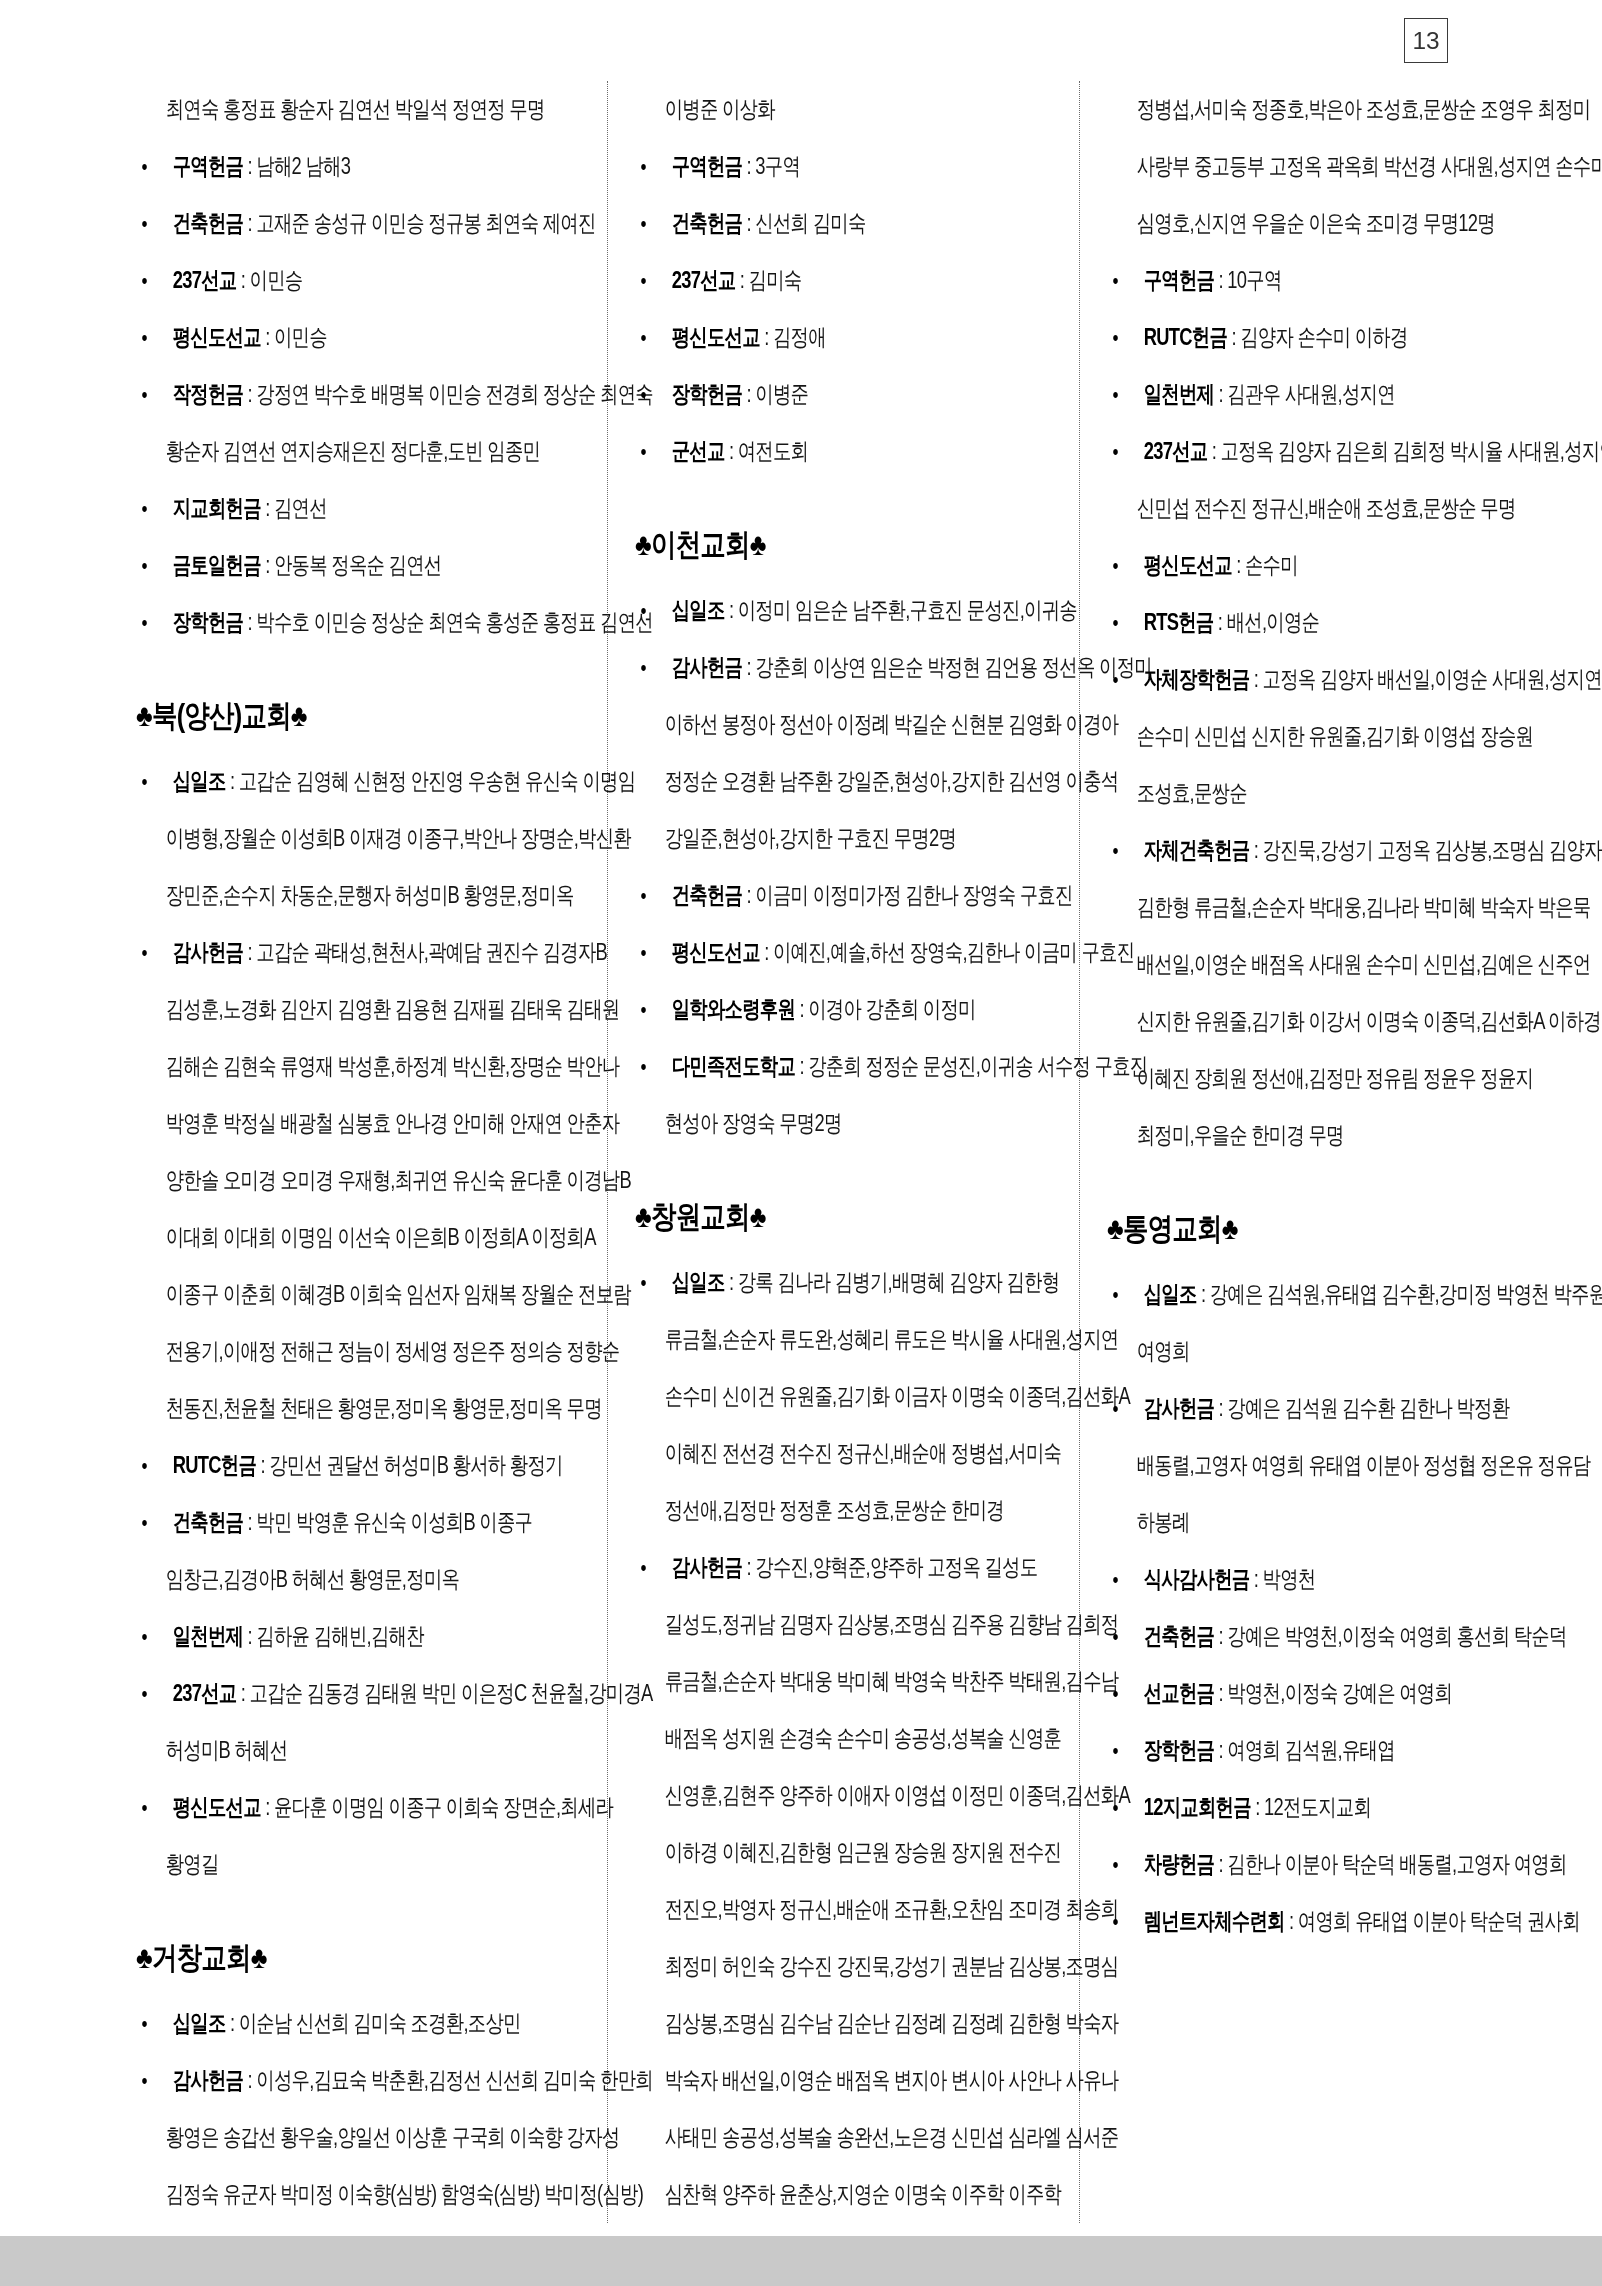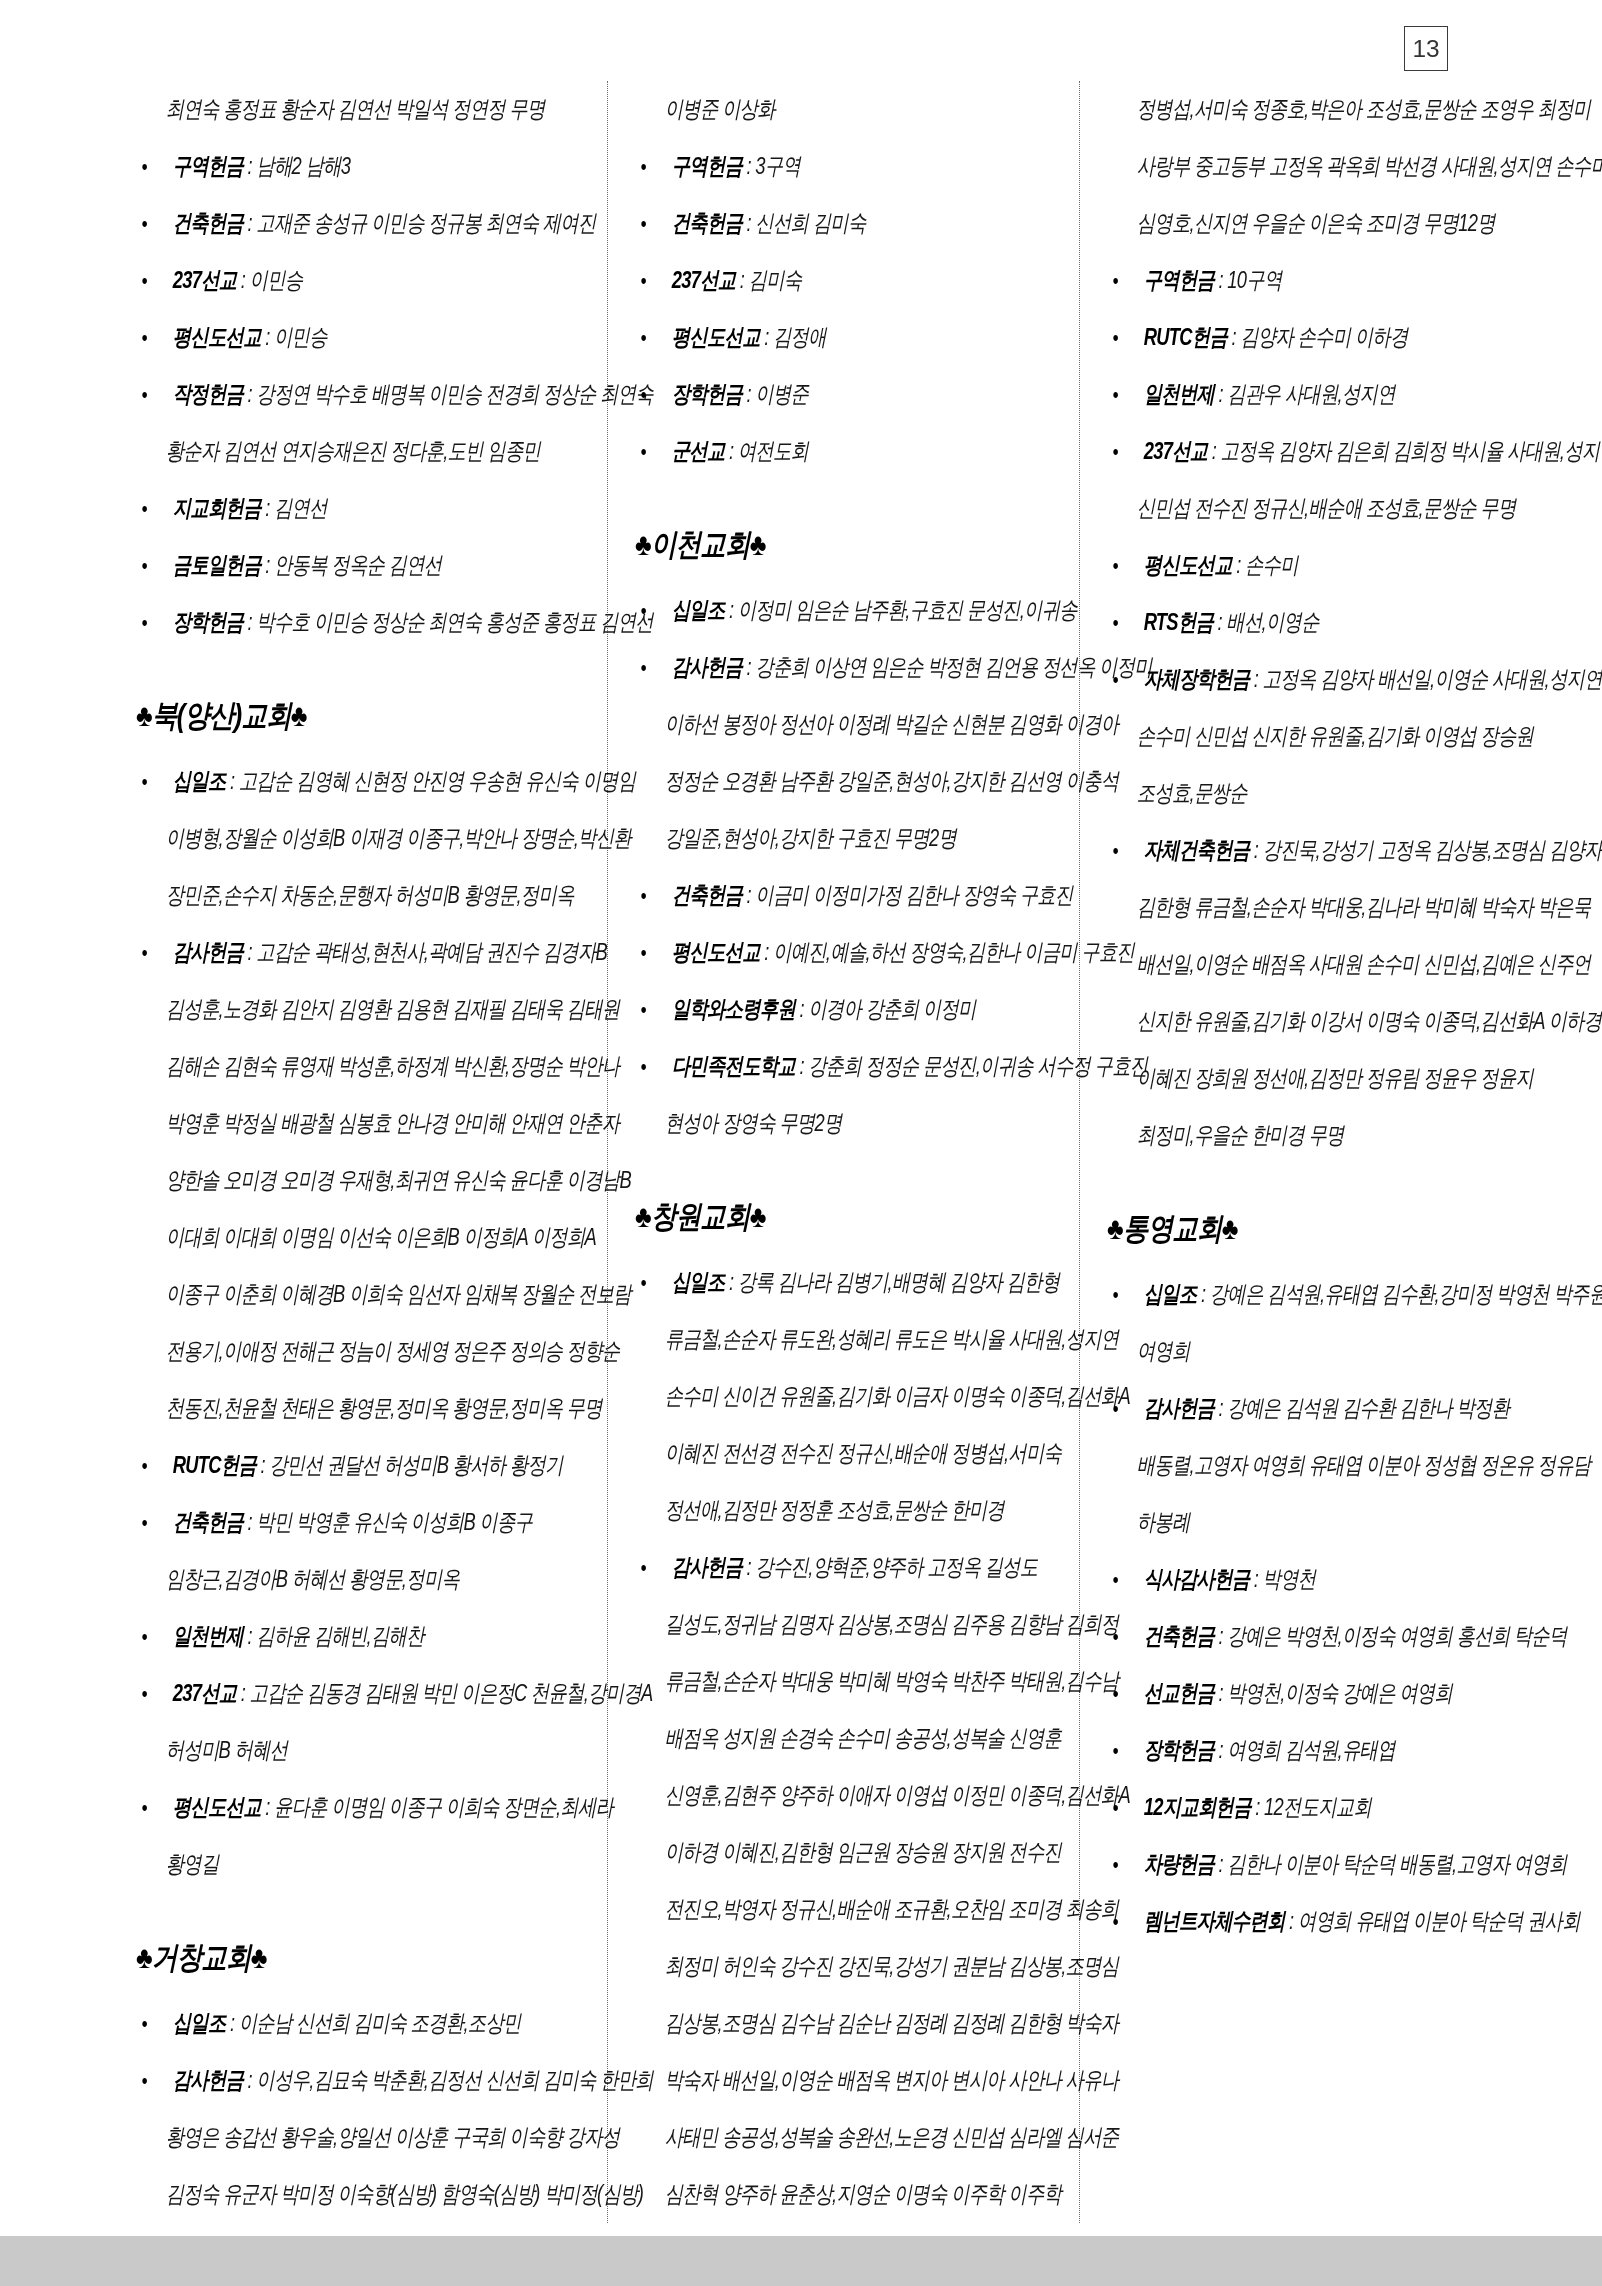--- a/index.html
+++ b/index.html
@@ -2,26 +2,26 @@
 <html style="font-size:14.5px"><head>
 <meta charset="utf-8">
 <style>
   html,body{margin:0;padding:0;}
   body{
     width:1603px;height:2287px;position:relative;background:#ffffff;
     font-family:"Liberation Sans","DejaVu Sans",sans-serif;color:#161616;
     overflow:hidden;
   }
   .page-number-box{
-    position:absolute;top:26px;left:1404px;width:42px;height:43px;
+    position:absolute;top:18px;left:1404px;width:42px;height:43px;
     border:1.8px solid #3a3a3a;display:flex;align-items:center;justify-content:center;
     font-size:24.4px;color:#333;background:#fff;
   }
   .columns{position:absolute;top:81px;left:136px;width:1417px;display:flex;}
-  .col{width:472px;box-sizing:border-box;font-style:italic;}
+  .col{width:472px;box-sizing:border-box;}
   .col-1,.col-2{border-right:1.8px dotted #6a6a6a;padding-right:22px;}
   .col-2,.col-3{padding-left:27px;}
   .line{
     height:57px;line-height:57px;font-size:23.5px;white-space:nowrap;
     position:relative;letter-spacing:-0.9px;
     transform:scaleX(.78);transform-origin:0 50%;width:130%;
   }
   .line.first{padding-left:47px;}
   .line.cont,.line.plain{padding-left:38px;}
   .line .bullet{position:absolute;left:7.2px;top:0;font-size:22px;color:#000;}

